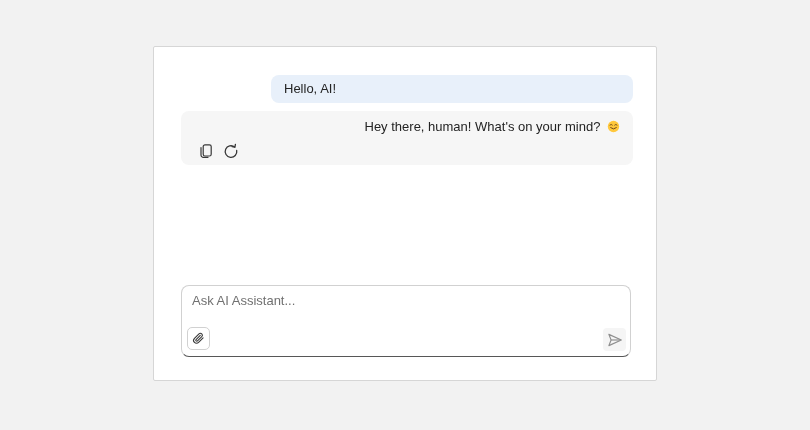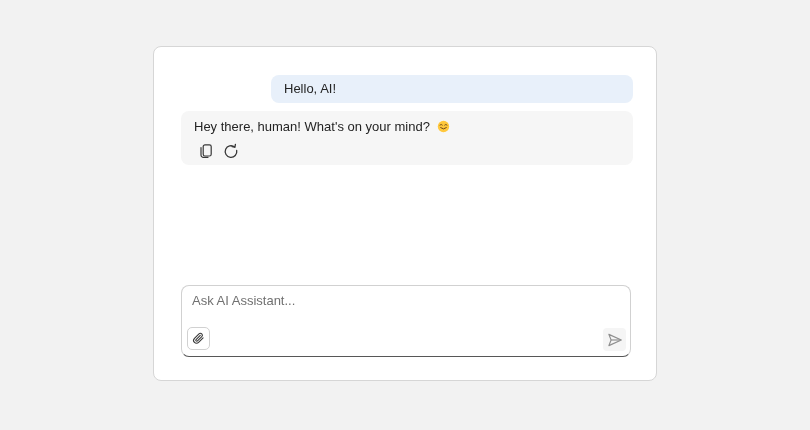--- a/index.html
+++ b/index.html
@@ -5,32 +5,32 @@
   * { margin:0; padding:0; box-sizing:border-box; }
   html,body { width:810px; height:430px; }
   .page {
     position:relative; width:810px; height:430px;
     background:#f2f2f2;
     font-family:"Liberation Sans", sans-serif;
     overflow:hidden;
   }
   .card {
     position:absolute; left:153px; top:46px; width:504px; height:335px;
-    background:#ffffff; border:1px solid #d6d6d6; border-radius:8px;
+    background:#ffffff; border:1px solid #d6d6d6; border-radius:2px;
   }
   .bubble { position:absolute; border-radius:8px; color:#242424; font-size:13px; }
   .bubble.user {
     left:117px; top:28px; width:362px; height:28px;
     background:#e8f0fa; line-height:28px; padding:0 13px;
   }
   .bubble.assistant {
     left:27px; top:64px; width:452px; height:54px;
     background:#f6f6f6;
   }
-  .msg-text { padding:8px 13px 0 13px; line-height:16px; white-space:nowrap; }
+  .msg-text { padding:8px 13px 0 13px; line-height:16px; white-space:nowrap;text-align:right; }
   .emoji-wrap { display:inline-block; vertical-align:-2px; margin-left:3px; }
   .actions { position:absolute; left:15px; top:30px; display:flex; gap:5px; }
   .icon-btn {
     width:20px; height:20px; border:none; background:transparent; padding:0;
     display:flex; align-items:center; justify-content:center; cursor:pointer;
     border-radius:4px;
   }
   .composer {
     position:absolute; left:27px; top:238px; width:450px; height:72px;
     background:#ffffff; border:1px solid #d1d1d1; border-bottom:1px solid #575757;

